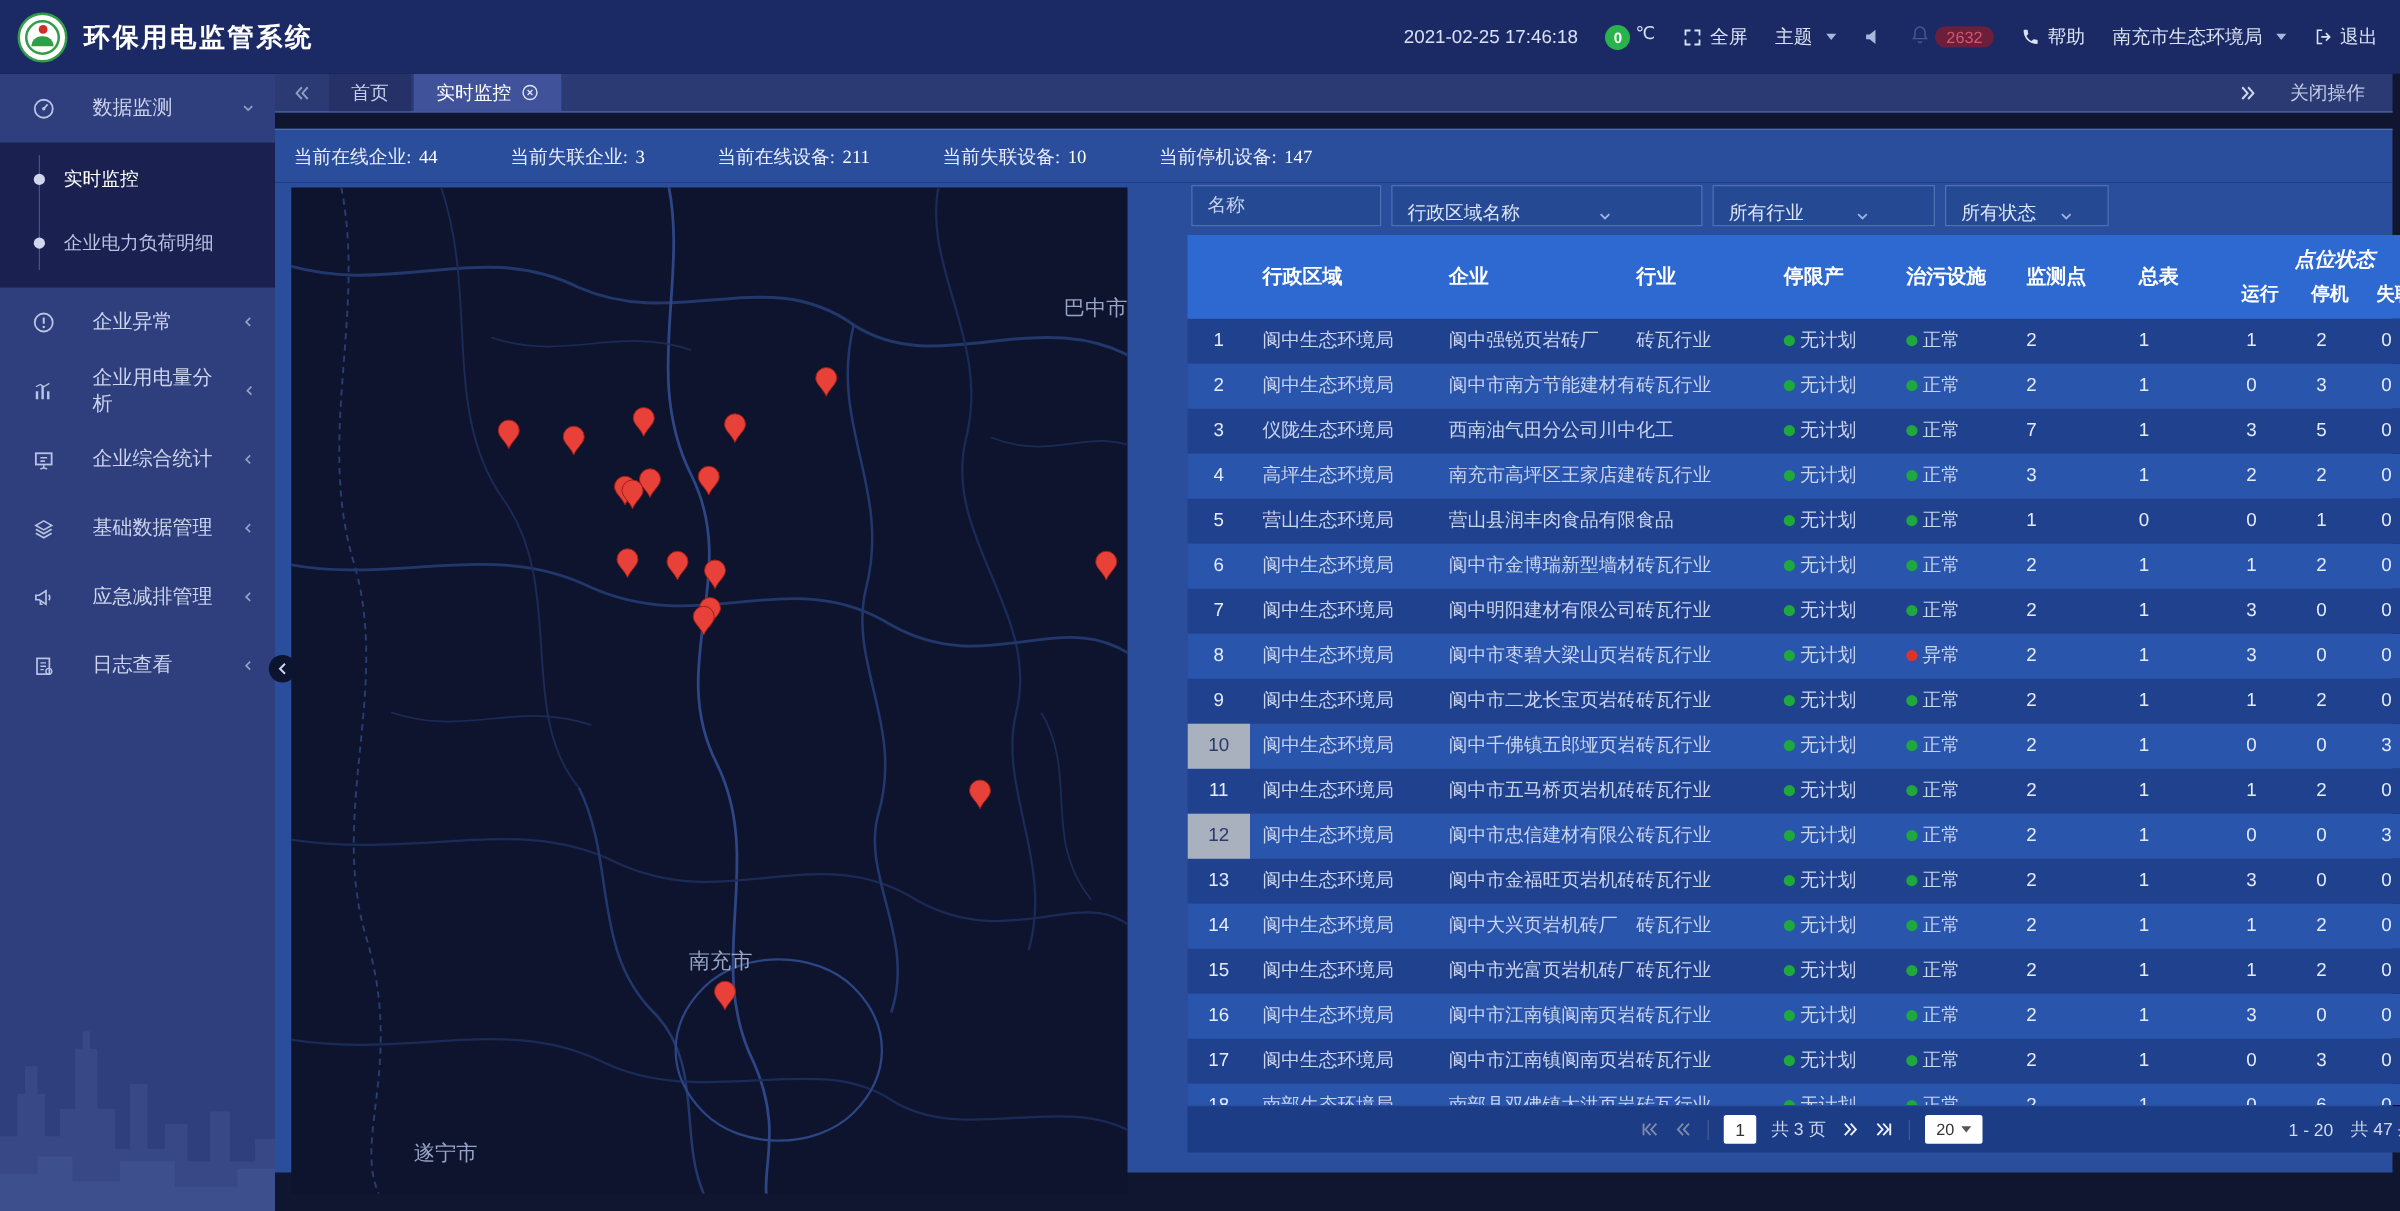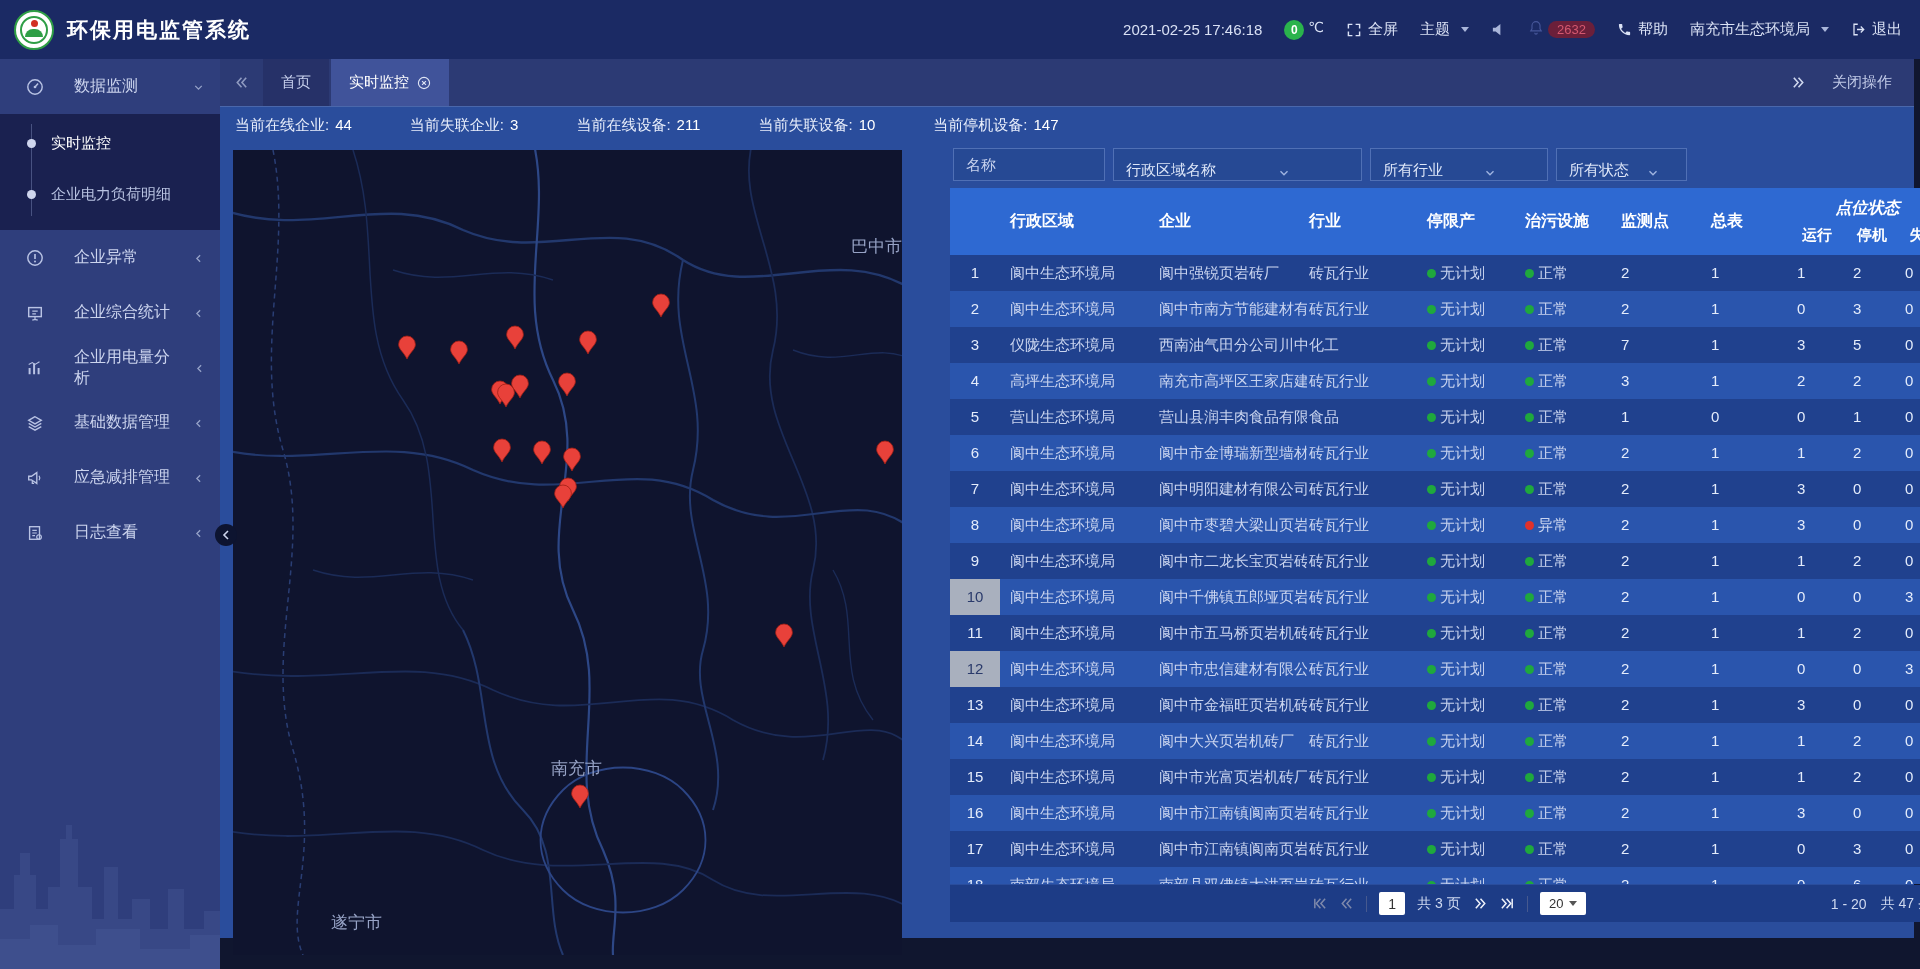--- a/index.html
+++ b/index.html
@@ -31,32 +31,32 @@
   .mchev{color:#96a2c8;width:14px;height:14px;}
   .submenu{background:#1a2150;position:relative;padding:4px 0 10px 0;}
   .rail{position:absolute;left:31px;top:10px;bottom:14px;width:1px;background:rgba(160,175,220,.35);}
   .smi{height:51px;display:flex;align-items:center;padding-left:51px;color:#b9c3e2;font-size:15px;cursor:pointer;position:relative;}
   .smi.active{color:#ffffff;}
   .dotb{position:absolute;left:27px;top:50%;margin-top:-4.5px;width:9px;height:9px;border-radius:50%;background:#cfd6ee;}
   .skyline{position:absolute;left:0;bottom:0;width:220px;height:190px;}
   .collapse-handle{position:absolute;left:215px;top:524px;width:22px;height:22px;border-radius:50%;background:#0d1430;color:#cfd6ee;z-index:40;display:flex;align-items:center;justify-content:center;cursor:pointer;}
 
   
-  .tabbar{position:absolute;left:220px;top:59px;width:1694px;height:48px;background:#2c3a74;display:flex;align-items:center;z-index:10;border-bottom:1px solid #4a67ab;box-sizing:border-box;}
+  .tabbar{position:absolute;left:220px;top:59px;width:1694px;height:31px;background:#2c3a74;display:flex;align-items:center;z-index:10;border-bottom:1px solid #4a67ab;box-sizing:border-box;}
   .tab-scroll{color:#8f9ac0;padding:0 14px;cursor:pointer;display:flex;align-items:center;}
   .tabs{display:flex;height:100%;align-items:stretch;gap:2px;}
   .tab{display:flex;align-items:center;gap:8px;padding:0 18px;font-size:15px;color:#c6cfec;background:#263168;cursor:pointer;}
   .tab.active{background:#40539a;color:#ffffff;}
   .tab .tclose{display:flex;color:#dfe5f5;cursor:pointer;}
   .tabbar-right{margin-left:auto;display:flex;align-items:center;gap:26px;padding-right:22px;color:#c2cbe8;font-size:15px;}
   .tabbar-right .go{color:#cfd7ee;display:flex;cursor:pointer;}
   .closeops{cursor:pointer;}
 
   
-  .statsbar{position:absolute;left:220px;top:103px;width:1694px;height:43px;background:#2a4d9c;border-top:1px solid #4f6cb0;box-sizing:border-box;display:flex;align-items:center;padding-left:15px;gap:58px;z-index:5;}
+  .statsbar{position:absolute;left:220px;top:103px;width:1694px;height:43px;background:#2a4d9c;border-top:1px solid #4f6cb0;box-sizing:border-box;display:flex;align-items:center;padding-left:15px;gap:58px;z-index:5;font-family:Liberation Serif, serif;}
   .stat{font-size:15px;color:#e8eefb;white-space:nowrap;}
   .stat b{color:#ffffff;font-weight:normal;margin-left:6px;}
   .content{position:absolute;left:220px;top:146px;width:1694px;height:792px;background:#2a4d9c;z-index:1;}
 
   
   .map{position:absolute;left:233px;top:150px;width:669px;height:805px;background:#0f142e;z-index:6;}
   .map svg{display:block;width:669px;height:805px;}
   .maplabel{fill:#97a3c6;font-size:17px;font-family:"Liberation Sans",sans-serif;}
   .pin{fill:#e8413a;stroke:#9e1f15;stroke-width:.8;}
 
@@ -80,21 +80,21 @@
   .c-industry{width:106px;padding-left:2px;}
   .c-stop{width:104px;padding-left:14px;}
   .c-facility{width:100px;padding-left:8px;}
   .c-points{width:92px;padding-left:4px;}
   .c-meter{width:78px;padding-left:2px;}
   .c-group{width:161px;}
   .thead .c{display:flex;align-items:center;}
   .thead .c-group{display:block;}
   .gtitle{text-align:center;font-style:italic;margin-top:10px;}
   .gsub{display:flex;margin-top:7px;font-size:15px;}
-  .gsub span{box-sizing:border-box;text-align:center;}
+  .gsub span{box-sizing:border-box;}
   .gsub .s1{width:54px;padding-left:6px;}
   .gsub .s2{width:54px;padding-left:8px;}
   .gsub .s3{width:53px;padding-left:6px;}
   .tbody{height:630px;overflow:hidden;position:relative;}
   .trow{display:flex;height:36px;line-height:36px;font-size:15px;color:#c9d4ef;}
   .trow.odd{background:#20418e;}
   .trow.even{background:#2a55ad;}
   .trow.partial{height:17px;overflow:hidden;}
   .trow .c{white-space:nowrap;overflow:hidden;}
   .trow .c-no.hl{background:#a9b0be;color:#2a3a6b;}
@@ -212,34 +212,34 @@
               <path d="M10 5.5v5.5" stroke="currentColor" stroke-width="1.8"></path>
               <circle cx="10" cy="14" r="1.1" fill="currentColor"></circle>
             </svg></span>
           <span class="mlabel">企业异常</span>
           <span class="mchev"><svg width="13" height="13" viewBox="0 0 16 16">
               <path d="M10 4 6 8l4 4" fill="none" stroke="currentColor" stroke-width="1.6"></path>
             </svg></span>
         </div>
         <div class="mi">
           <span class="mico"><svg width="18" height="18" viewBox="0 0 20 20">
+              <path d="M4 17V10M9 17V5M14 17v-7" stroke="currentColor" stroke-width="2.2"></path>
+              <path d="M3 6l4-2 3 2 5-3" fill="none" stroke="currentColor" stroke-width="1.2"></path>
+            </svg></span>
+          <span class="mlabel">企业用电量分析</span>
+          <span class="mchev"><svg width="13" height="13" viewBox="0 0 16 16">
+              <path d="M10 4 6 8l4 4" fill="none" stroke="currentColor" stroke-width="1.6"></path>
+            </svg></span>
+        </div>
+        <div class="mi">
+          <span class="mico"><svg width="18" height="18" viewBox="0 0 20 20">
               <rect x="3" y="4" width="14" height="10" fill="none" stroke="currentColor" stroke-width="1.6"></rect>
               <path d="M7 8h6M7 11h4M10 14v3M7 18l3-1 3 1" fill="none" stroke="currentColor" stroke-width="1.4"></path>
             </svg></span>
           <span class="mlabel">企业综合统计</span>
-          <span class="mchev"><svg width="13" height="13" viewBox="0 0 16 16">
-              <path d="M10 4 6 8l4 4" fill="none" stroke="currentColor" stroke-width="1.6"></path>
-            </svg></span>
-        </div>
-        <div class="mi">
-          <span class="mico"><svg width="18" height="18" viewBox="0 0 20 20">
-              <path d="M4 17V10M9 17V5M14 17v-7" stroke="currentColor" stroke-width="2.2"></path>
-              <path d="M3 6l4-2 3 2 5-3" fill="none" stroke="currentColor" stroke-width="1.2"></path>
-            </svg></span>
-          <span class="mlabel">企业用电量分析</span>
           <span class="mchev"><svg width="13" height="13" viewBox="0 0 16 16">
               <path d="M10 4 6 8l4 4" fill="none" stroke="currentColor" stroke-width="1.6"></path>
             </svg></span>
         </div>
         <div class="mi">
           <span class="mico"><svg width="18" height="18" viewBox="0 0 20 20">
               <path d="M10 3 3 7l7 4 7-4z" fill="none" stroke="currentColor" stroke-width="1.5"></path>
               <path d="M3 10.5l7 4 7-4M3 14l7 4 7-4" fill="none" stroke="currentColor" stroke-width="1.5"></path>
             </svg></span>
           <span class="mlabel">基础数据管理</span>

